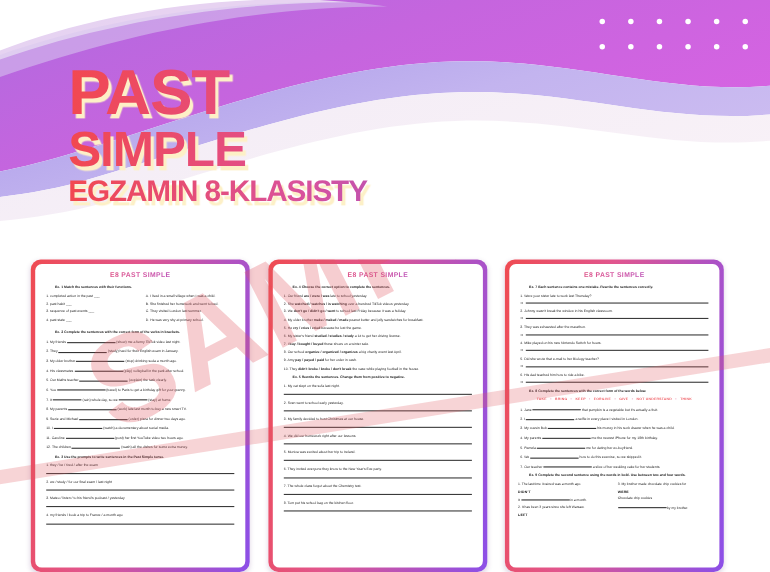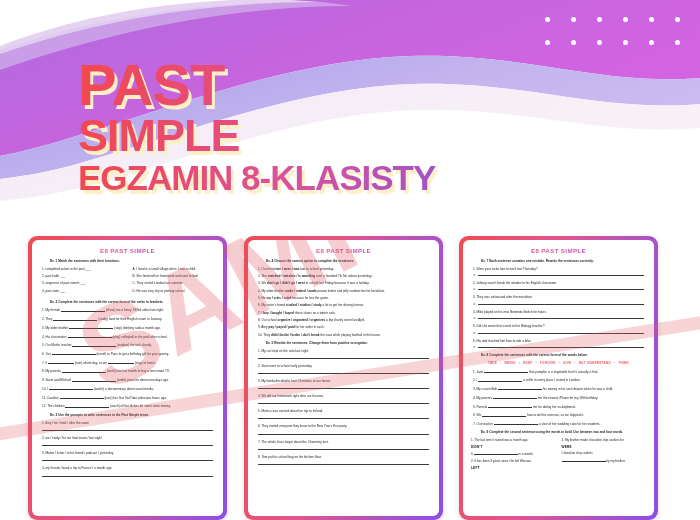--- a/index.html
+++ b/index.html
@@ -12,33 +12,33 @@
 
   
   .wave-layer{position:absolute;left:0;top:0;width:700px;height:260px;}
   .wave-layer svg{display:block;}
 
   .dots{position:absolute;top:17px;left:545px;width:145px;
         display:grid;grid-template-columns:repeat(6,1fr);gap:18px 11px;}
   .dot{width:5px;height:5px;border-radius:50%;background:#ffffff;}
 
   
-  .titles{position:absolute;left:78px;top:58px;width:470px;}
+  .titles{position:absolute;left:62px;top:58px;width:470px;}
   .t-line{
     font-weight:900;letter-spacing:-1px;line-height:0.92;
     -webkit-background-clip:text;background-clip:text;color:transparent;
     -webkit-text-fill-color:transparent;
     text-shadow:none;
     filter:drop-shadow(3px 4px 0 #fdf0c7);
     margin:0;
     font-stretch:condensed;
   }
   .t1{font-size:58px;background-image:linear-gradient(100deg,#f2484f 0%,#e04f8e 45%,#9f4fda 100%);}
   .t2{font-size:45px;margin-top:4px;background-image:linear-gradient(100deg,#f2484f 0%,#e04f8e 42%,#8b4ee8 100%);}
-  .t3{font-size:35px;margin-top:5px;background-image:linear-gradient(100deg,#f2484f 0%,#d9529c 45%,#7b53e6 100%);}
+  .t3{font-size:27px;margin-top:5px;background-image:linear-gradient(100deg,#f2484f 0%,#d9529c 45%,#7b53e6 100%);}
 
   
   .sheets{position:absolute;left:0;top:236px;width:700px;height:284px;}
   .sheet{
     position:absolute;top:0;width:199px;height:284px;
     border-radius:9px;padding:4px;box-sizing:border-box;
     background:linear-gradient(100deg,#ef4b52 0%,#e1568e 40%,#8b4fe8 100%);
     box-shadow:0 2px 5px rgba(90,40,110,.18);
   }
   .sheet:nth-child(1){left:28px;}

